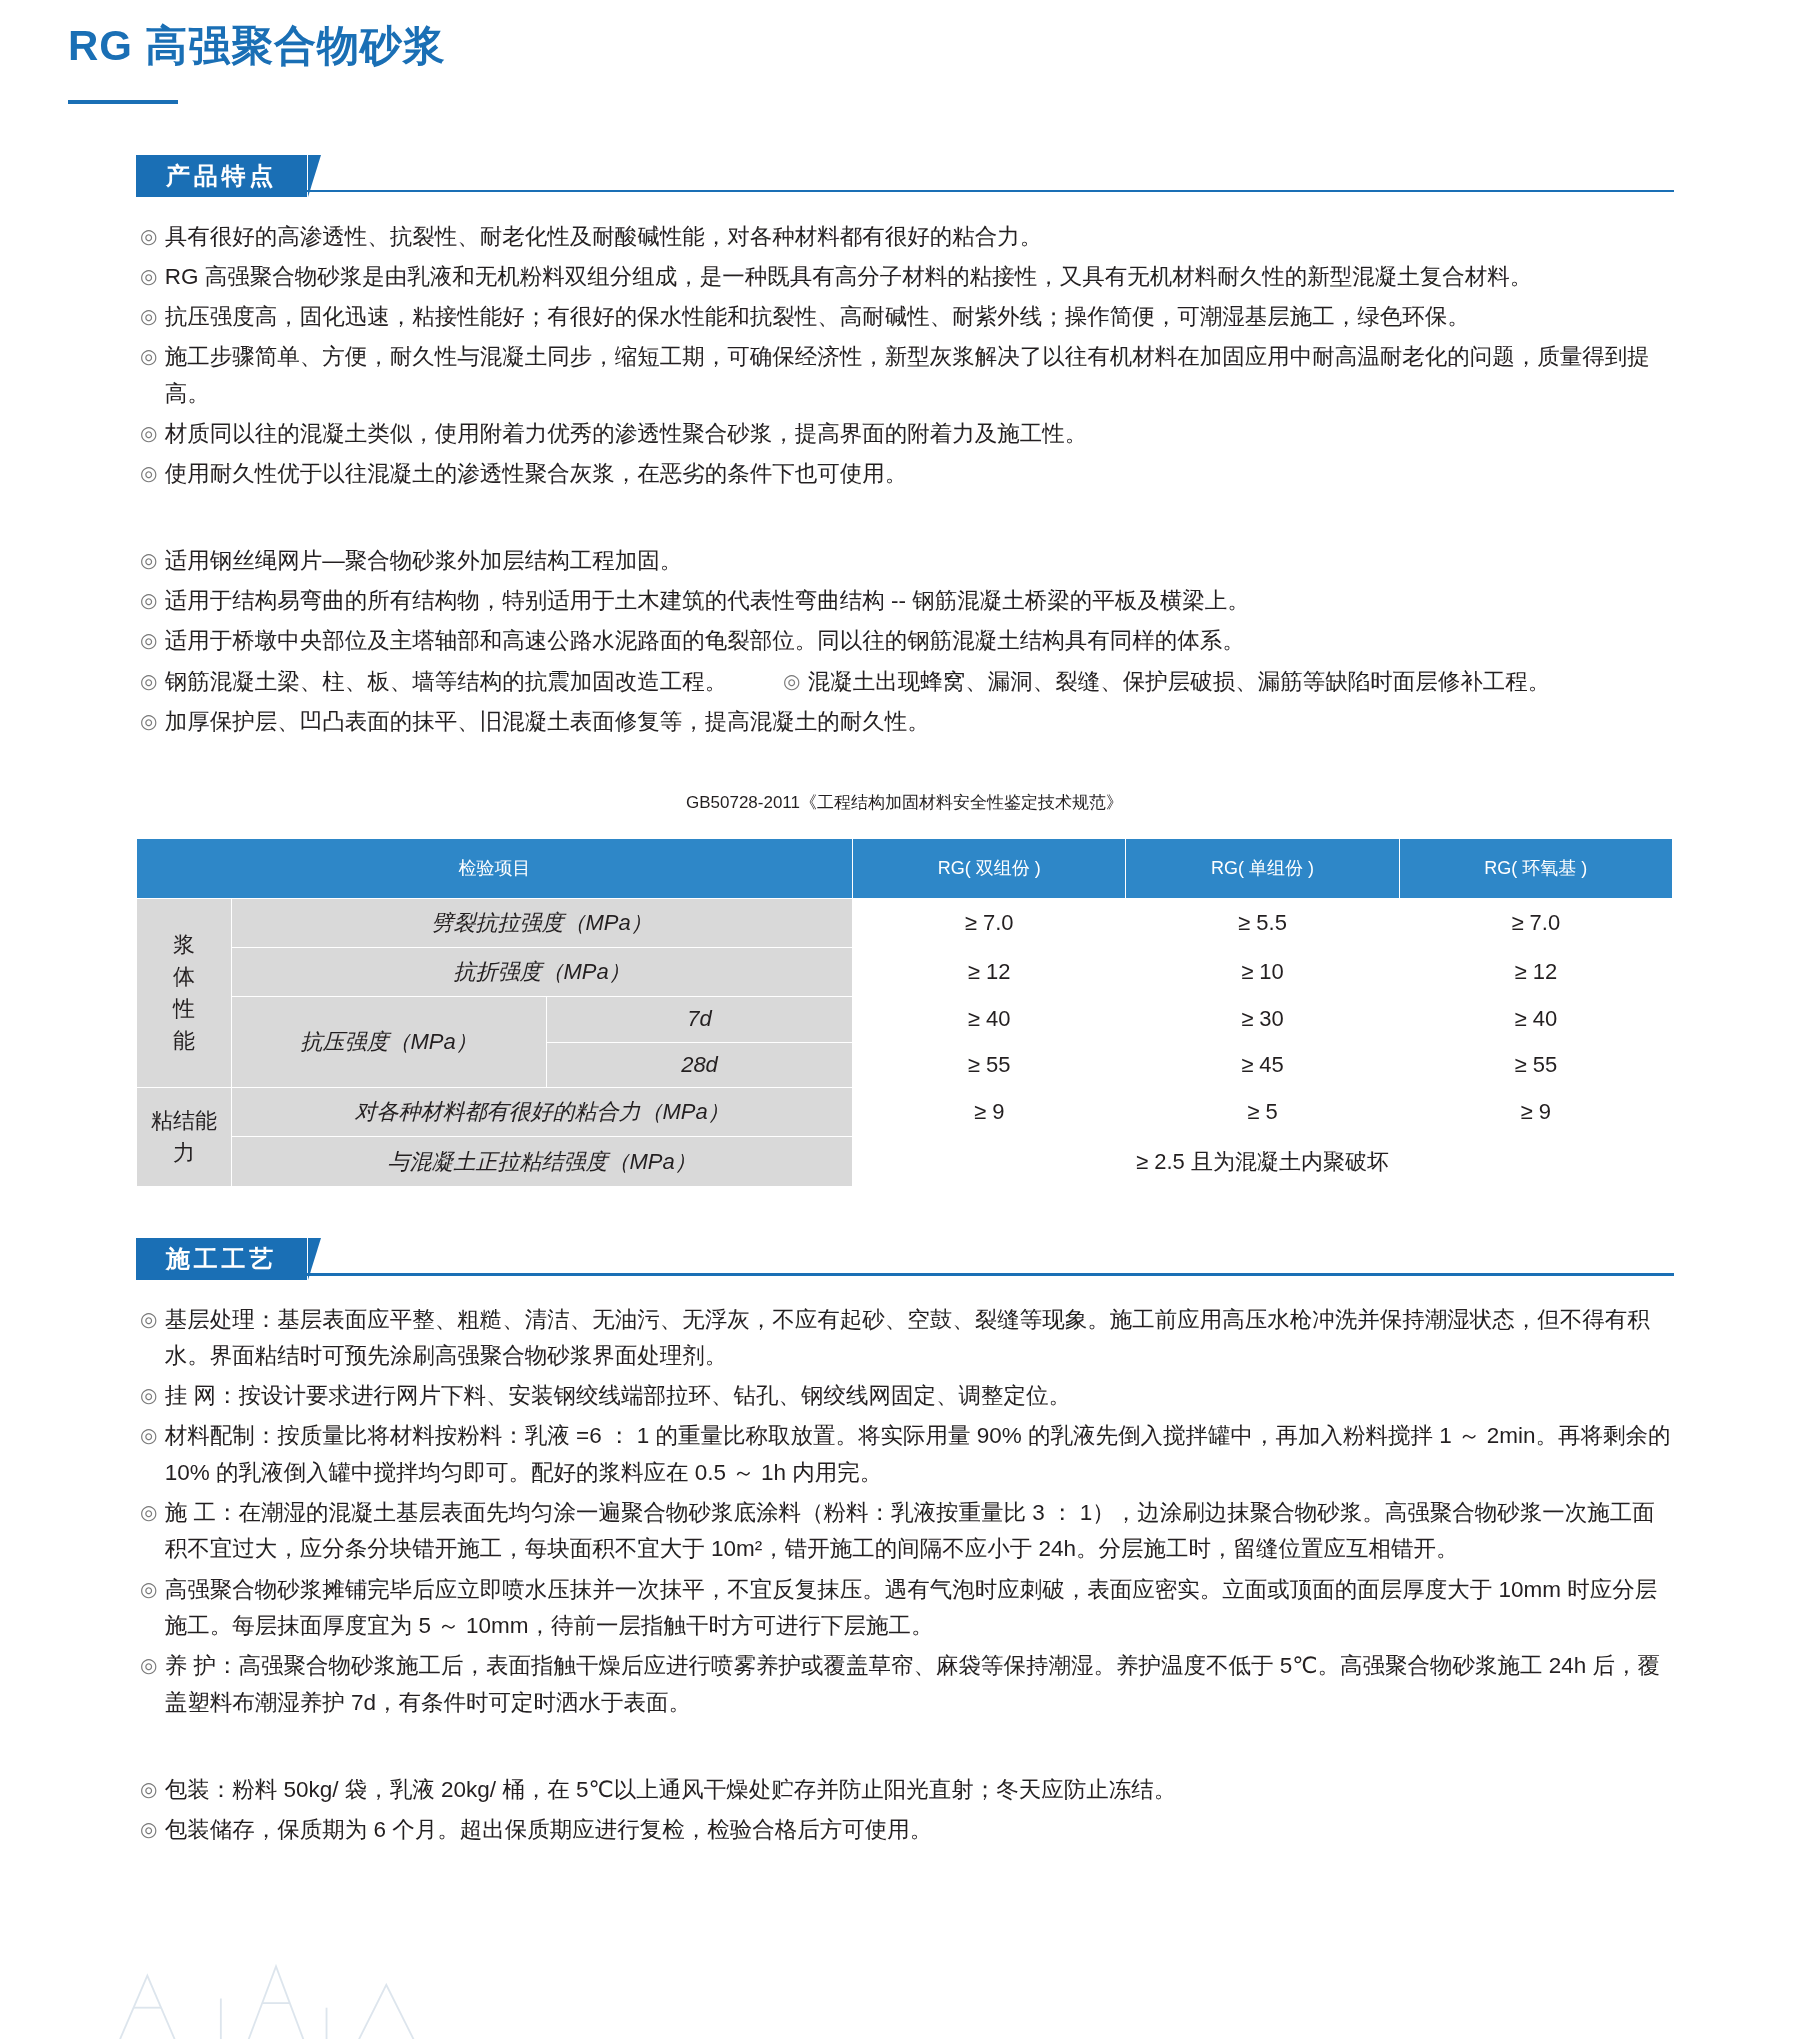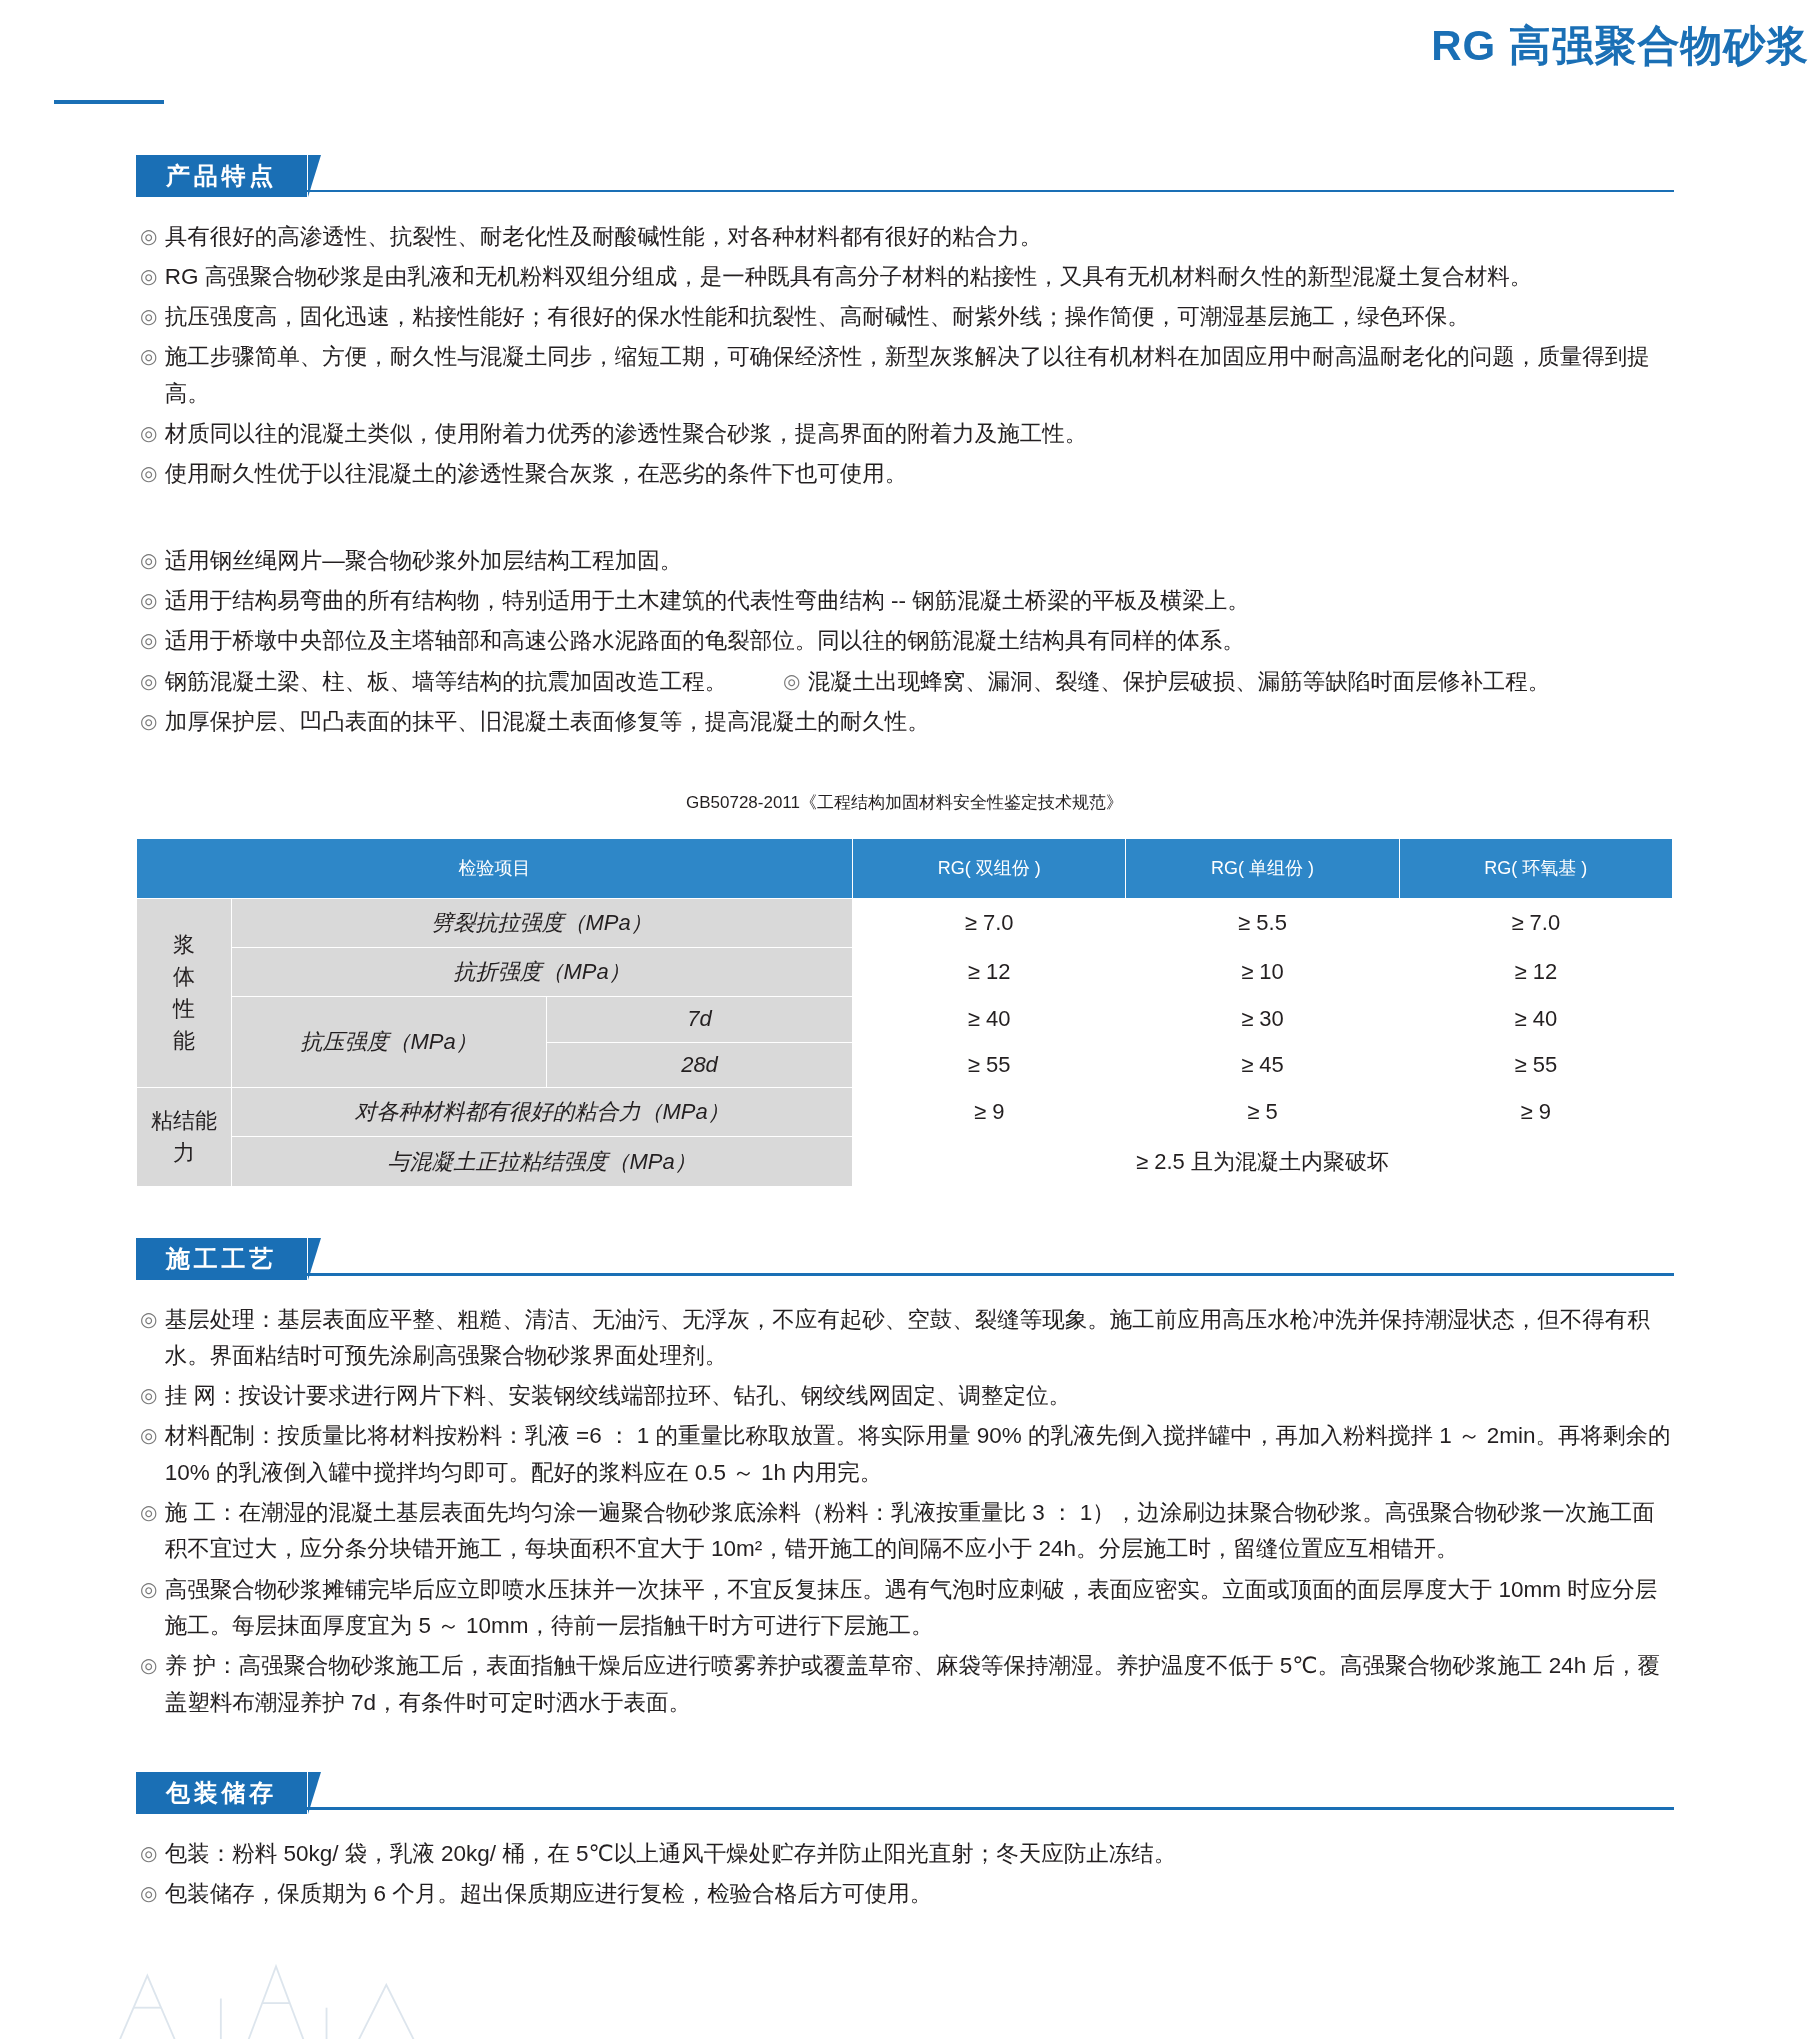--- a/index.html
+++ b/index.html
@@ -18,22 +18,21 @@
   .page {
     position: relative;
     width: 1809px;
     min-height: 2040px;
     padding: 0;
     box-sizing: border-box;
   }
 
   
   .title-wrap {
-    padding: 20px 0 0 54px;
-    text-align: right;
+    padding: 20px 0 0 68px;
   }
   .doc-title {
     font-size: 42px;
     font-weight: bold;
     color: #1a6fb5;
     letter-spacing: 0.9px;
     line-height: 1.25;
     margin: 0;
   }
   .title-rule {
@@ -336,24 +335,20 @@
         <span class="btext">高强聚合物砂浆摊铺完毕后应立即喷水压抹并一次抹平，不宜反复抹压。遇有气泡时应刺破，表面应密实。立面或顶面的面层厚度大于 10mm 时应分层施工。每层抹面厚度宜为 5 ～ 10mm，待前一层指触干时方可进行下层施工。</span>
       </div>
       <div class="bullet-row">
         <span class="bdot">◎</span>
         <span class="btext">养 护：高强聚合物砂浆施工后，表面指触干燥后应进行喷雾养护或覆盖草帘、麻袋等保持潮湿。养护温度不低于 5℃。高强聚合物砂浆施工 24h 后，覆盖塑料布潮湿养护 7d，有条件时可定时洒水于表面。</span>
       </div>
     </div>
   </div>
 
   <div class="section">
-    <div class="sec-head">
-      <div class="bar"></div>
-      <div class="tab">包装储存</div>
-    </div>
     <div class="body-list">
       <div class="bullet-row">
         <span class="bdot">◎</span>
         <span class="btext">包装：粉料 50kg/ 袋，乳液 20kg/ 桶，在 5℃以上通风干燥处贮存并防止阳光直射；冬天应防止冻结。</span>
       </div>
       <div class="bullet-row">
         <span class="bdot">◎</span>
         <span class="btext">包装储存，保质期为 6 个月。超出保质期应进行复检，检验合格后方可使用。</span>
       </div>
     </div>

